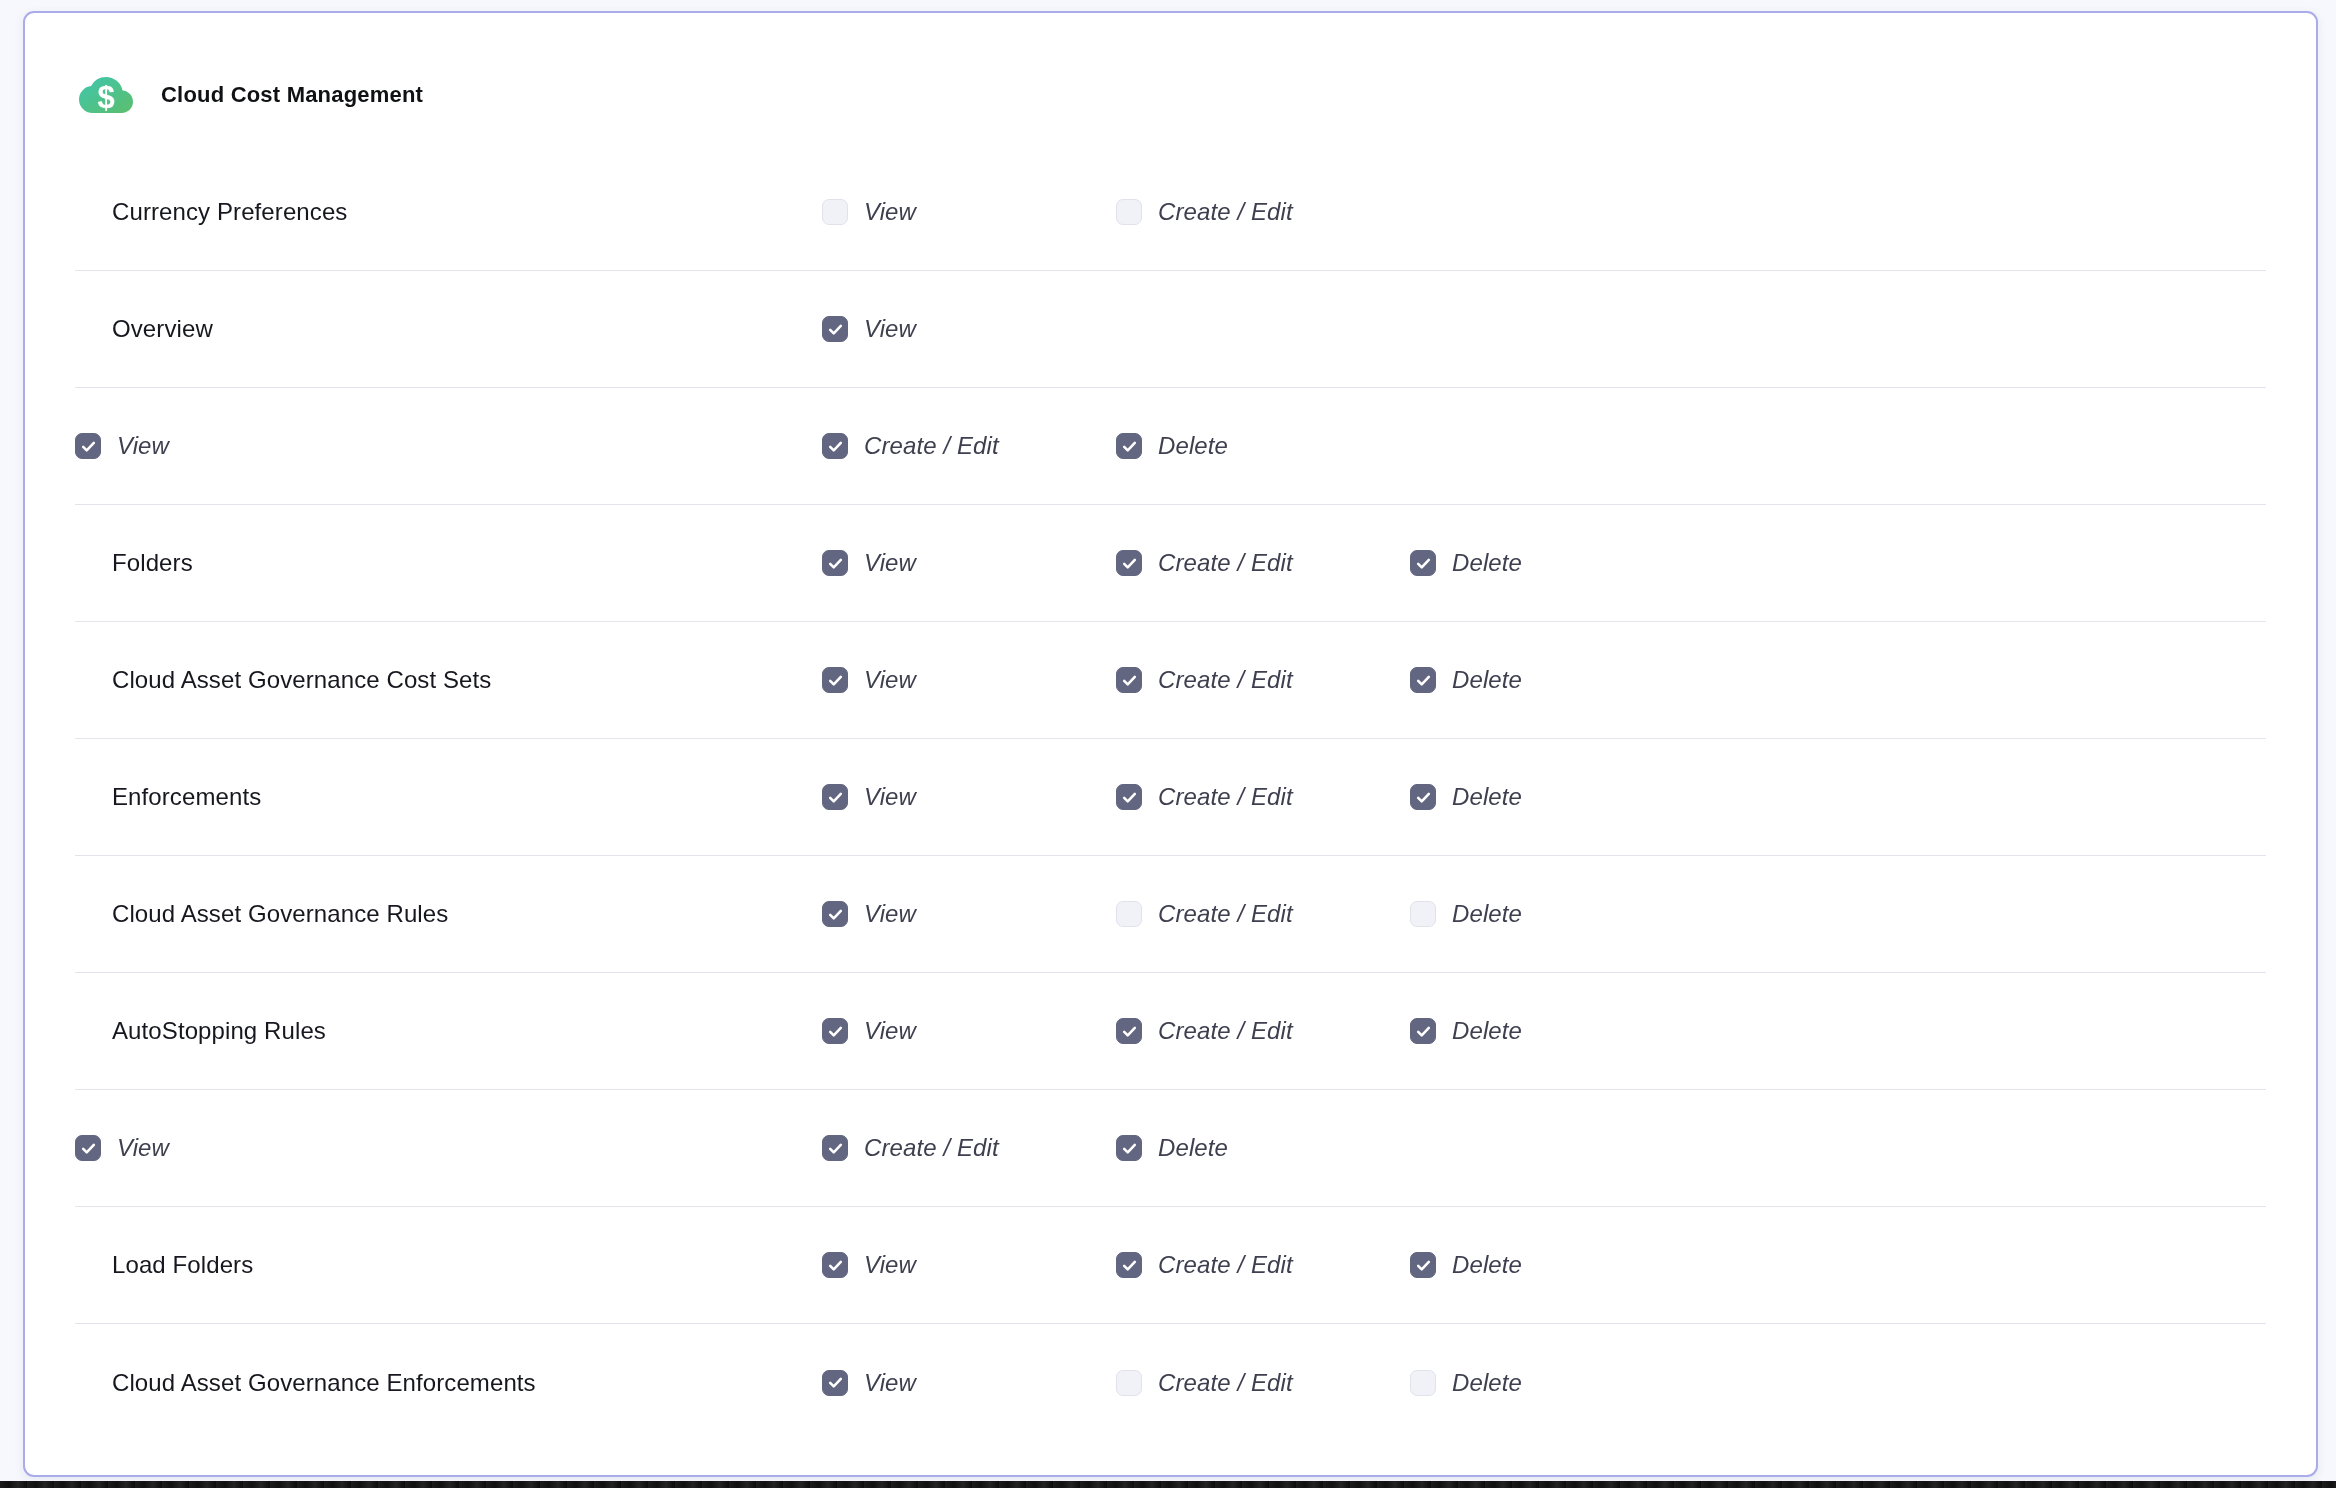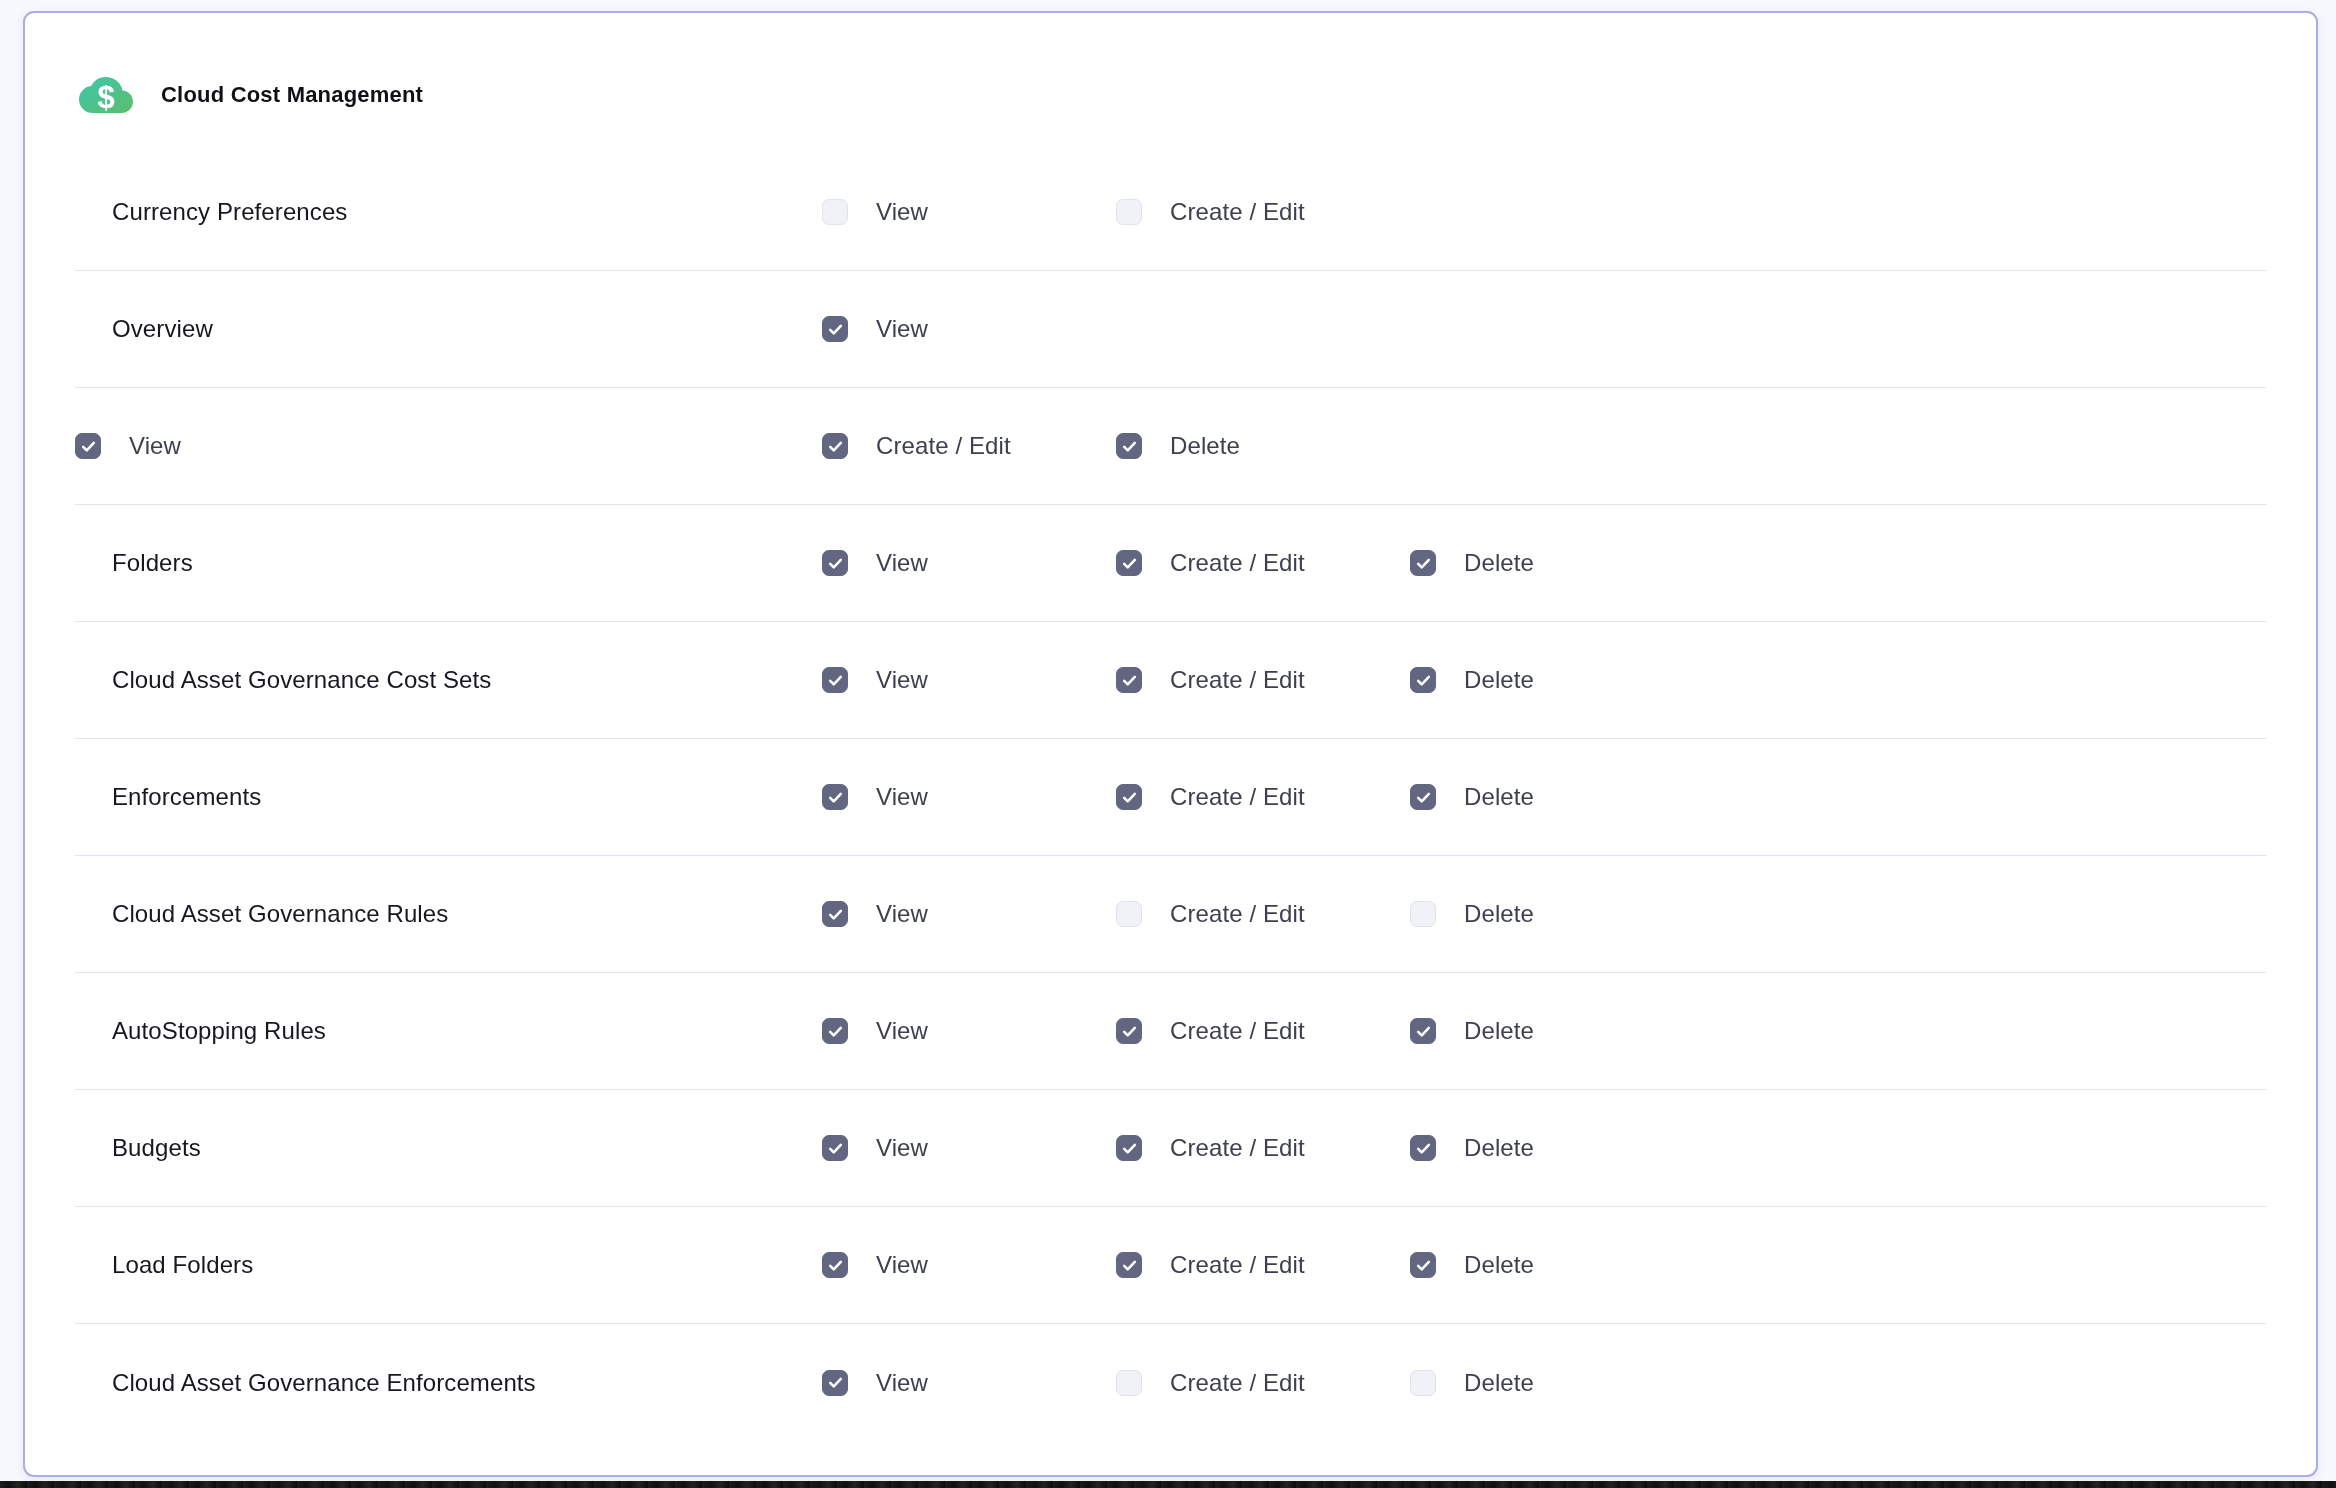--- a/index.html
+++ b/index.html
@@ -80,23 +80,24 @@
   .row:last-child{ border-bottom:none; }
   .row-label{
     padding-left:37px;
     font-size:24px;
     color:var(--row-label-color);
     letter-spacing:0.1px;
   }
   .perm{
     display:flex;
     align-items:center;
-    gap:28px;
+    gap:16px;
     cursor:pointer;
     user-select:none;
+    font-style:italic;
   }
   .checkbox{
     width:26px; height:26px;
     border-radius:7px;
     display:inline-flex;
     align-items:center;
     justify-content:center;
     flex:0 0 auto;
   }
   .perm.checked .checkbox{
@@ -320,21 +321,20 @@
         <label class="perm checked">
     <span class="checkbox">
       <svg viewBox="0 0 24 24" aria-hidden="true">
         <path d="M4.5 12.5l5 5L19.5 7" fill="none" stroke="#ffffff" stroke-width="3.6" stroke-linecap="round" stroke-linejoin="round"></path>
       </svg>
     </span>
     <span class="perm-label">Delete</span>
   </label>
       </div>
       <div class="row">
-    <div class="row-label">Budgets</div>
   <label class="perm checked">
     <span class="checkbox">
       <svg viewBox="0 0 24 24" aria-hidden="true">
         <path d="M4.5 12.5l5 5L19.5 7" fill="none" stroke="#ffffff" stroke-width="3.6" stroke-linecap="round" stroke-linejoin="round"></path>
       </svg>
     </span>
     <span class="perm-label">View</span>
   </label>
         <label class="perm checked">
     <span class="checkbox">

